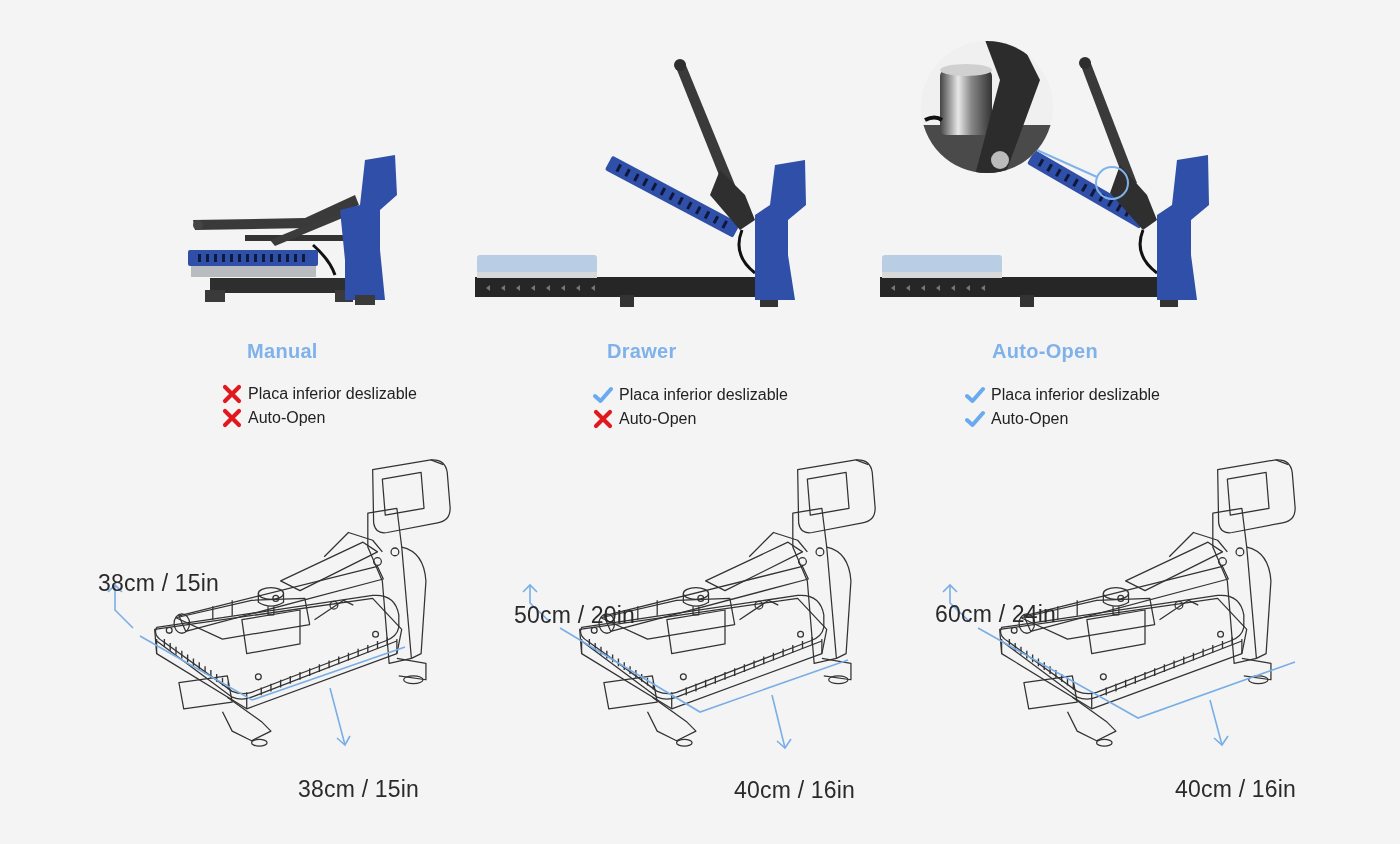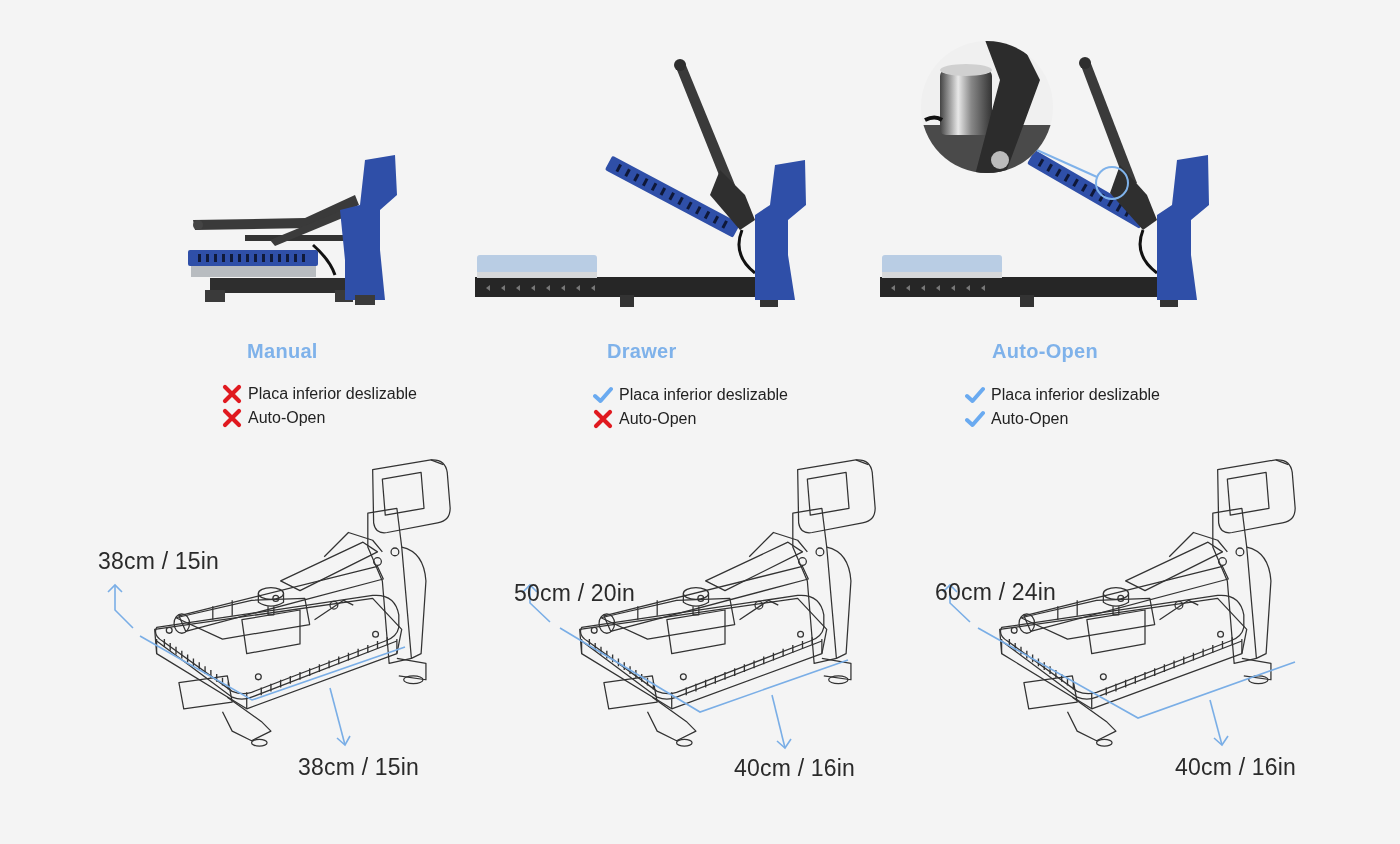--- a/index.html
+++ b/index.html
@@ -3,21 +3,21 @@
 <meta charset="utf-8">
 <style>
   html, body { margin:0; padding:0; }
   body { width:1400px; height:844px; background:#f4f4f4; position:relative; overflow:hidden;
          font-family:"Liberation Sans", "DejaVu Sans", sans-serif; color:#222; }
   .abs { position:absolute; }
   .photo { position:absolute; }
   .title { position:absolute; font-size:20px; font-weight:bold; color:#7fb2ea; letter-spacing:0.3px; }
   .feat { position:absolute; font-size:16px; color:#222; display:flex; align-items:center; height:22px;margin-top:12px; }
   .feat .ico { width:20px; height:20px; margin-right:6px; display:inline-block; }
-  .dim { position:absolute; font-size:23px; color:#2a2a2a; letter-spacing:0.2px; }
+  .dim { position:absolute; font-size:23px; color:#2a2a2a; letter-spacing:0.2px;margin-top:22px; }
   .drawing { position:absolute; }
 </style>
 </head>
 <body>
 
 <svg width="0" height="0" style="position:absolute">
   <defs>
     <symbol id="sym-check" viewBox="0 0 20 20">
       <path d="M2 11 L7.5 16 L18 4" fill="none" stroke="#6aaaf0" stroke-width="4" stroke-linecap="round" stroke-linejoin="round"></path>
     </symbol>

